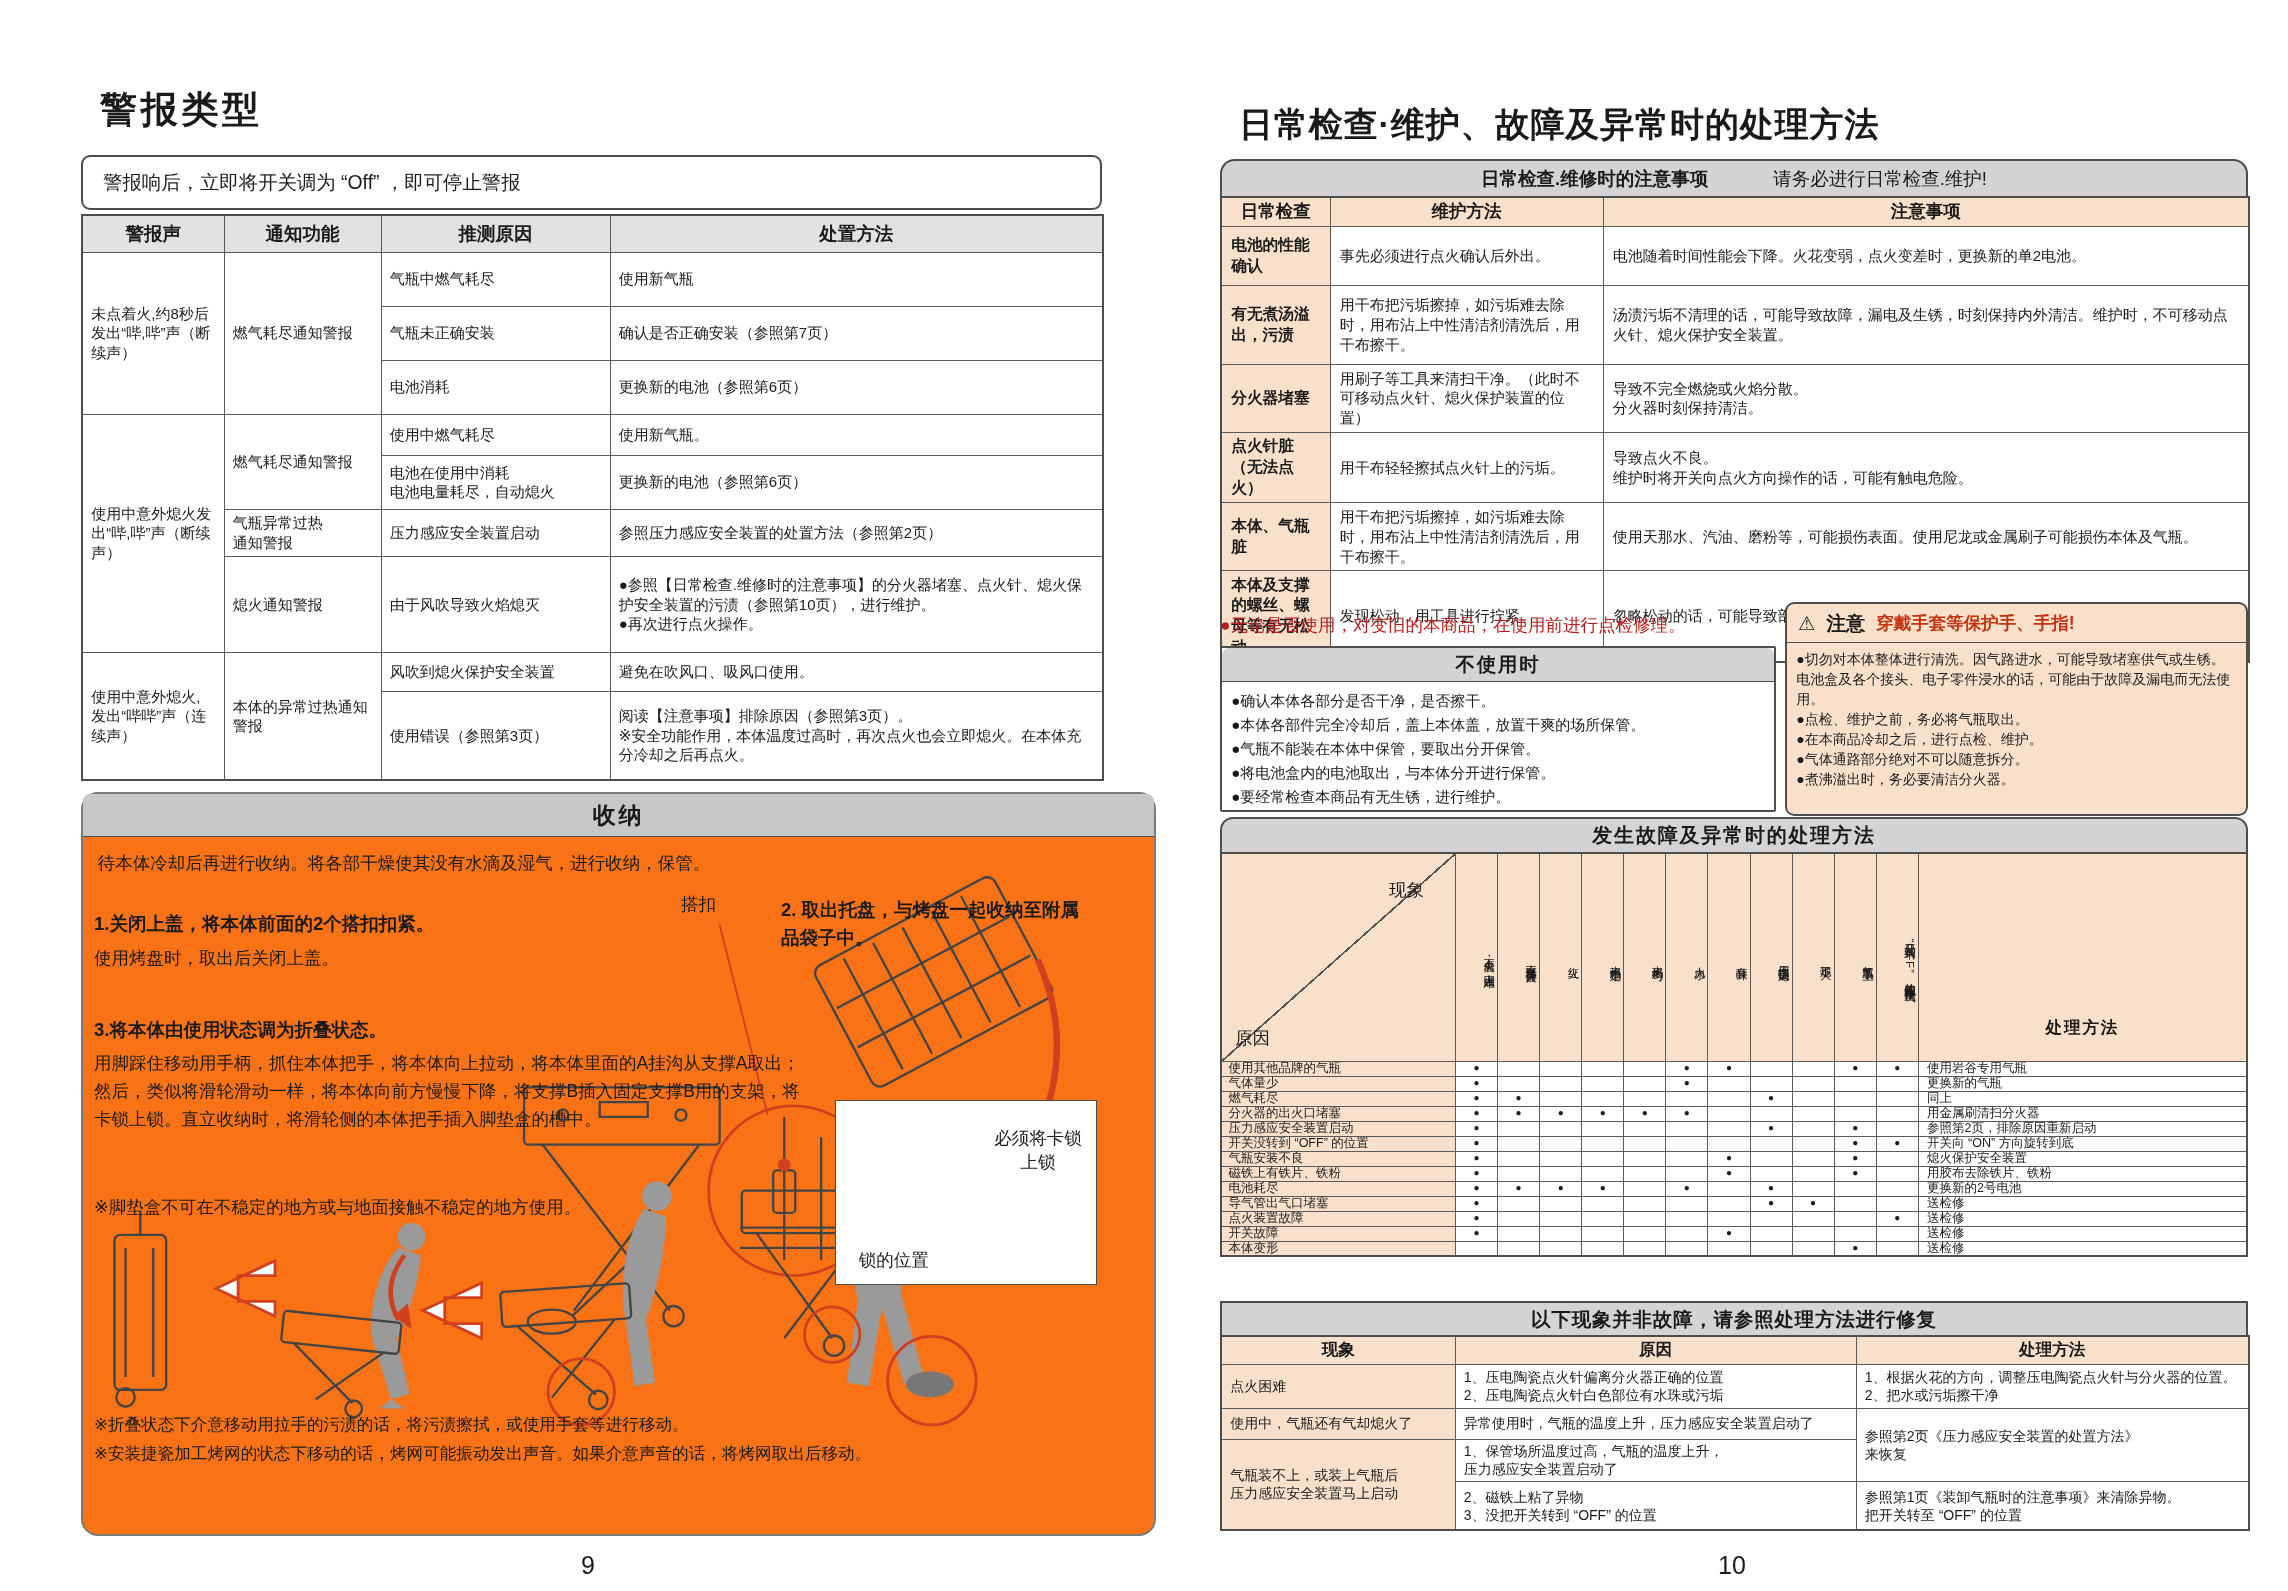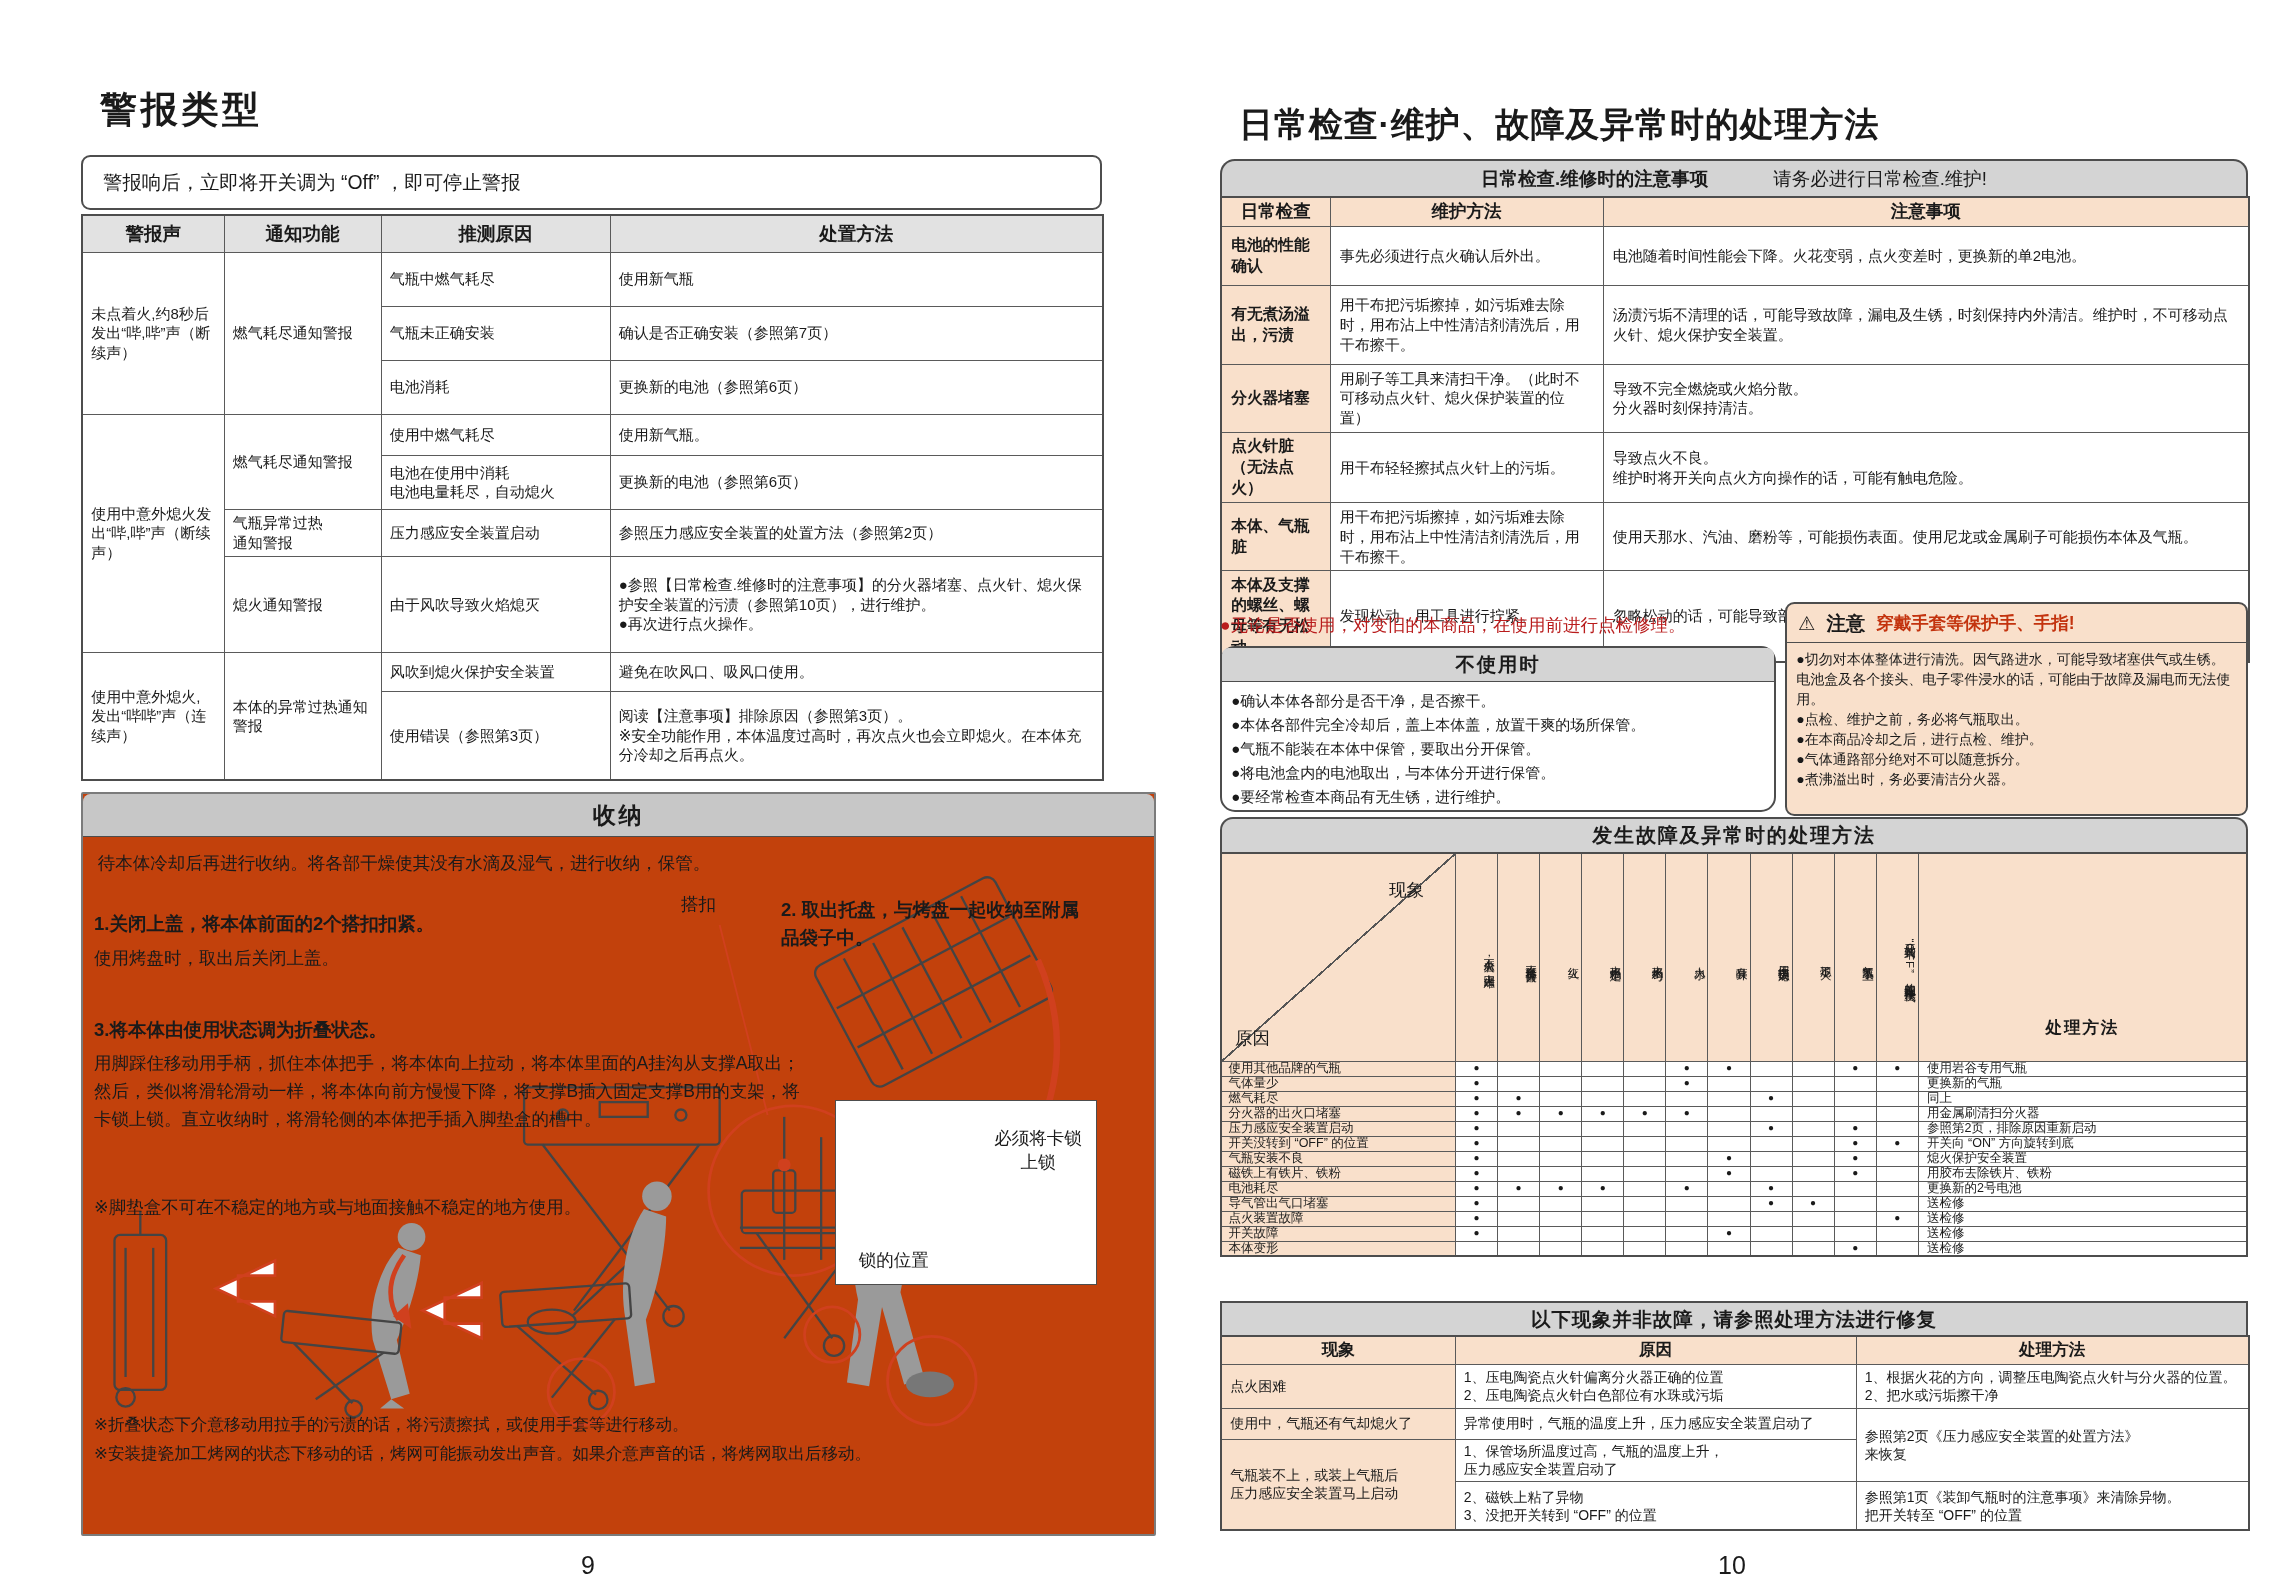--- a/index.html
+++ b/index.html
@@ -9,36 +9,36 @@
   table{border-collapse:collapse;table-layout:fixed;}
   td,th{box-sizing:border-box;border:1.1px solid #5a5a5a;vertical-align:middle;}
   
   .l-title{left:100px;top:85px;font-size:37px;font-weight:bold;letter-spacing:3.7px;}
   .notice-box{left:81px;top:155px;width:1021px;border:2.8px solid #4d4d4d;border-radius:9.2px;padding:12px 20px;font-size:19.4px;background:#fff;}
   .alarm{left:81px;top:214px;width:1021px;border:2.3px solid #4d4d4d;font-size:15px;line-height:1.3;}
   .alarm th{background:#e2e2e2;font-size:18.5px;font-weight:bold;height:37px;}
   .alarm td{padding:3.7px 8.3px;}
   .pre{white-space:pre-line;}
   
-  .storage{left:81px;top:792px;width:1075px;height:744px;border:2.8px solid #7b7b7b;border-radius:2px;background:#c2410c;}
+  .storage{left:81px;top:792px;width:1075px;height:744px;border:2.8px solid #7b7b7b;border-radius:17px;background:#f97316;}
   .storage .band{position:absolute;left:0;top:0;right:0;height:42px;background:#c7c7c7;border-radius:7.4px 7.4px 0 0;display:flex;align-items:center;justify-content:center;font-size:23px;font-weight:bold;letter-spacing:2.8px;border-bottom:1.8px solid #4d4d4d;}
   .st-txt{position:absolute;font-size:17.5px;line-height:28px;}
   .bold{font-weight:bold;}
   .lockbox{position:absolute;left:752px;top:306px;width:260px;height:183px;border:1.8px solid #4d4d4d;background:#fff;}
   .pageno{font-size:25px;}
   
   .r-title{left:1239px;top:102px;font-size:34px;font-weight:bold;letter-spacing:0.9px;}
   .daily-band{left:1220px;top:159px;width:1028px;height:37px;background:#d4d4d4;border:2.3px solid #4d4d4d;border-bottom:none;border-radius:14.8px 14.8px 0 0;display:flex;align-items:center;justify-content:center;gap:65px;font-size:18.5px;}
   .daily-band .b1{font-weight:bold;}
   .daily{left:1220px;top:196px;width:1028px;border:2.3px solid #4d4d4d;font-size:15px;line-height:1.32;}
   .daily th{background:#f9e0cb;font-size:17.5px;font-weight:bold;height:29.5px;}
   .daily td{padding:3.7px 9.2px;}
   .daily td.c1{background:#f9e0cb;font-weight:bold;font-size:15.7px;}
   .rednote{left:1220px;top:613px;width:559px;font-size:17.5px;color:#b91c1c;}
-  .niu{left:1220px;top:646px;width:556px;height:166px;border:2.3px solid #4d4d4d;border-radius:15px;background:#fff;}
+  .niu{left:1220px;top:646px;width:556px;height:166px;border:2.3px solid #4d4d4d;border-radius:2px;background:#fff;}
   .niu .band{height:33px;background:#d4d4d4;border-radius:6.5px 6.5px 0 0;border-bottom:1.8px solid #4d4d4d;display:flex;align-items:center;justify-content:center;font-size:19.4px;font-weight:bold;letter-spacing:1.8px;}
   .niu-items{padding:7.4px 9.2px 0 9.2px;font-size:15px;line-height:24px;}
   .caution{left:1785px;top:602px;width:463px;height:214px;border:2.3px solid #4d4d4d;border-radius:9.2px;background:#f9e0cb;}
   .caution .ttl{display:flex;align-items:center;gap:11px;padding:5.5px 11px;border-bottom:1.8px solid #4d4d4d;font-size:19.4px;font-weight:bold;}
   .caution .ttl .sub{color:#c3330e;font-size:17.5px;}
   .caution-items{padding:5.5px 9.2px 0 9.2px;font-size:14px;line-height:20px;}
   .fault-band{left:1220px;top:817px;width:1028px;height:35px;background:#d4d4d4;border:2.3px solid #4d4d4d;border-bottom:none;border-radius:13px 13px 0 0;display:flex;align-items:center;justify-content:center;font-size:20px;font-weight:bold;letter-spacing:1.8px;}
   .fault{left:1220px;top:852px;width:1028px;border:2.3px solid #4d4d4d;}
   .fault th{background:#f9e0cb;font-weight:normal;}
   .fault th.v{writing-mode:vertical-rl;font-size:11.5px;line-height:12.5px;vertical-align:top;padding:7.4px 1.8px 3.7px 1.8px;letter-spacing:0.9px;height:208px;}

